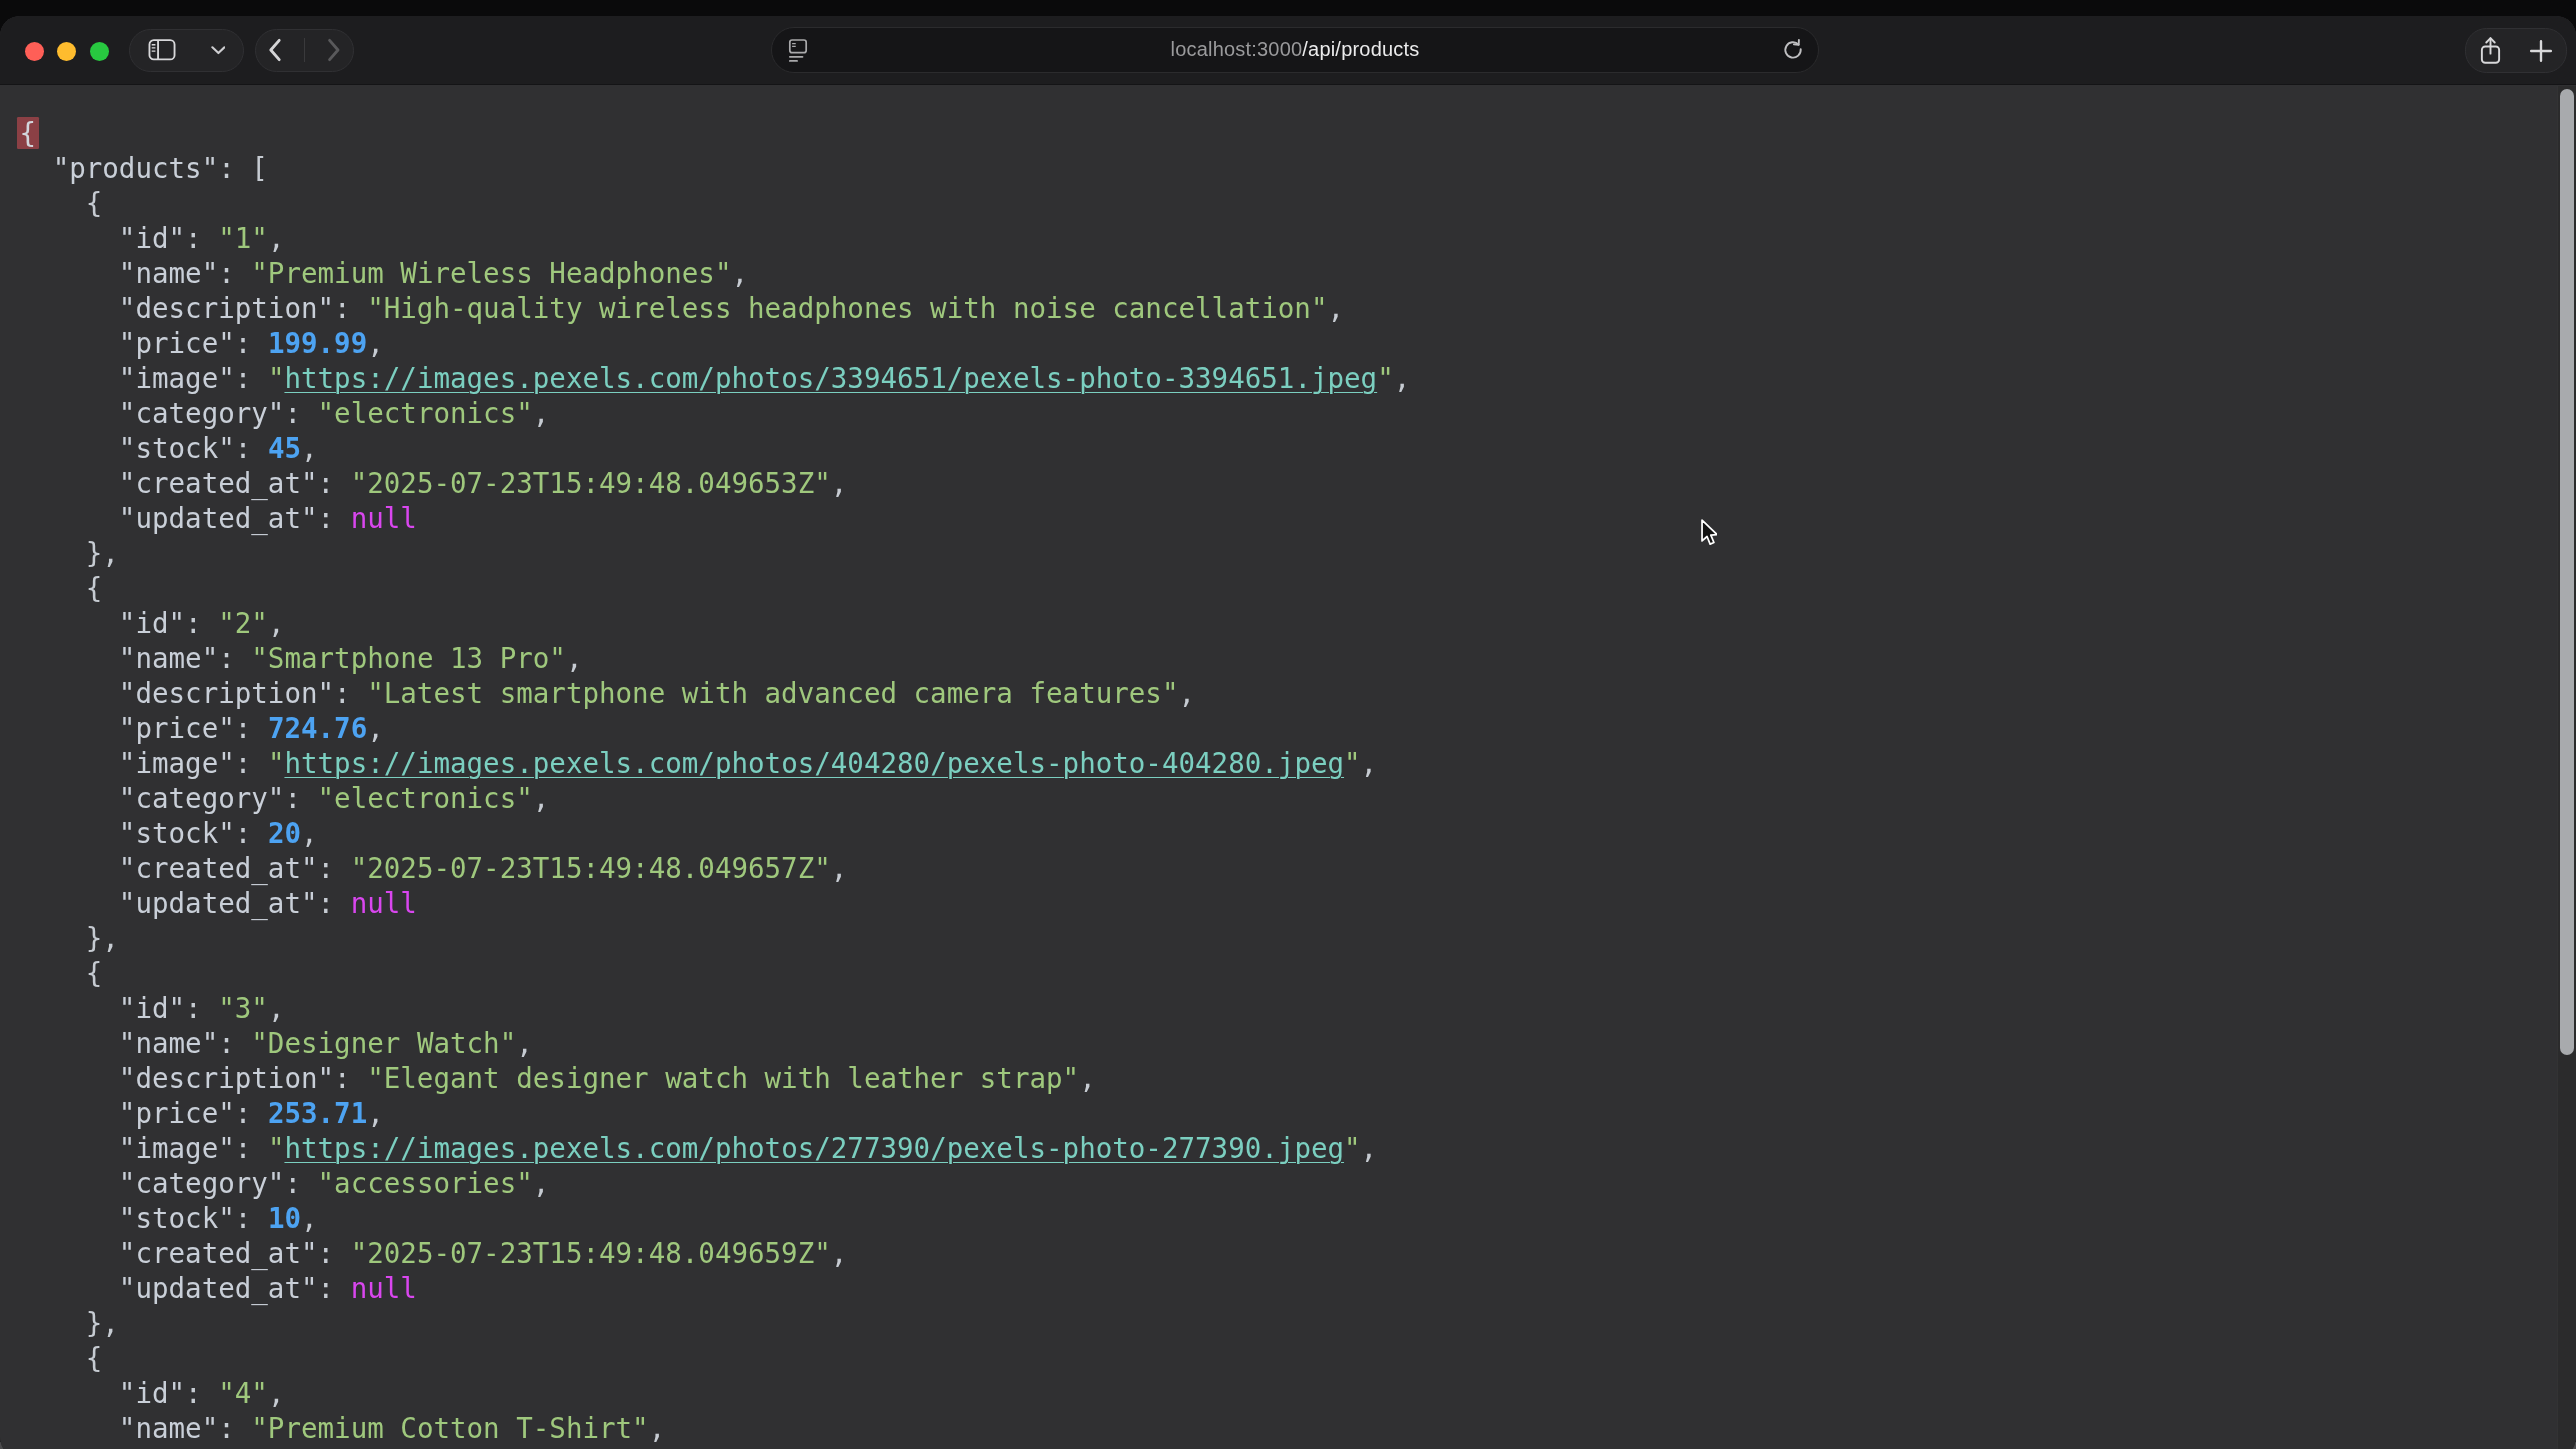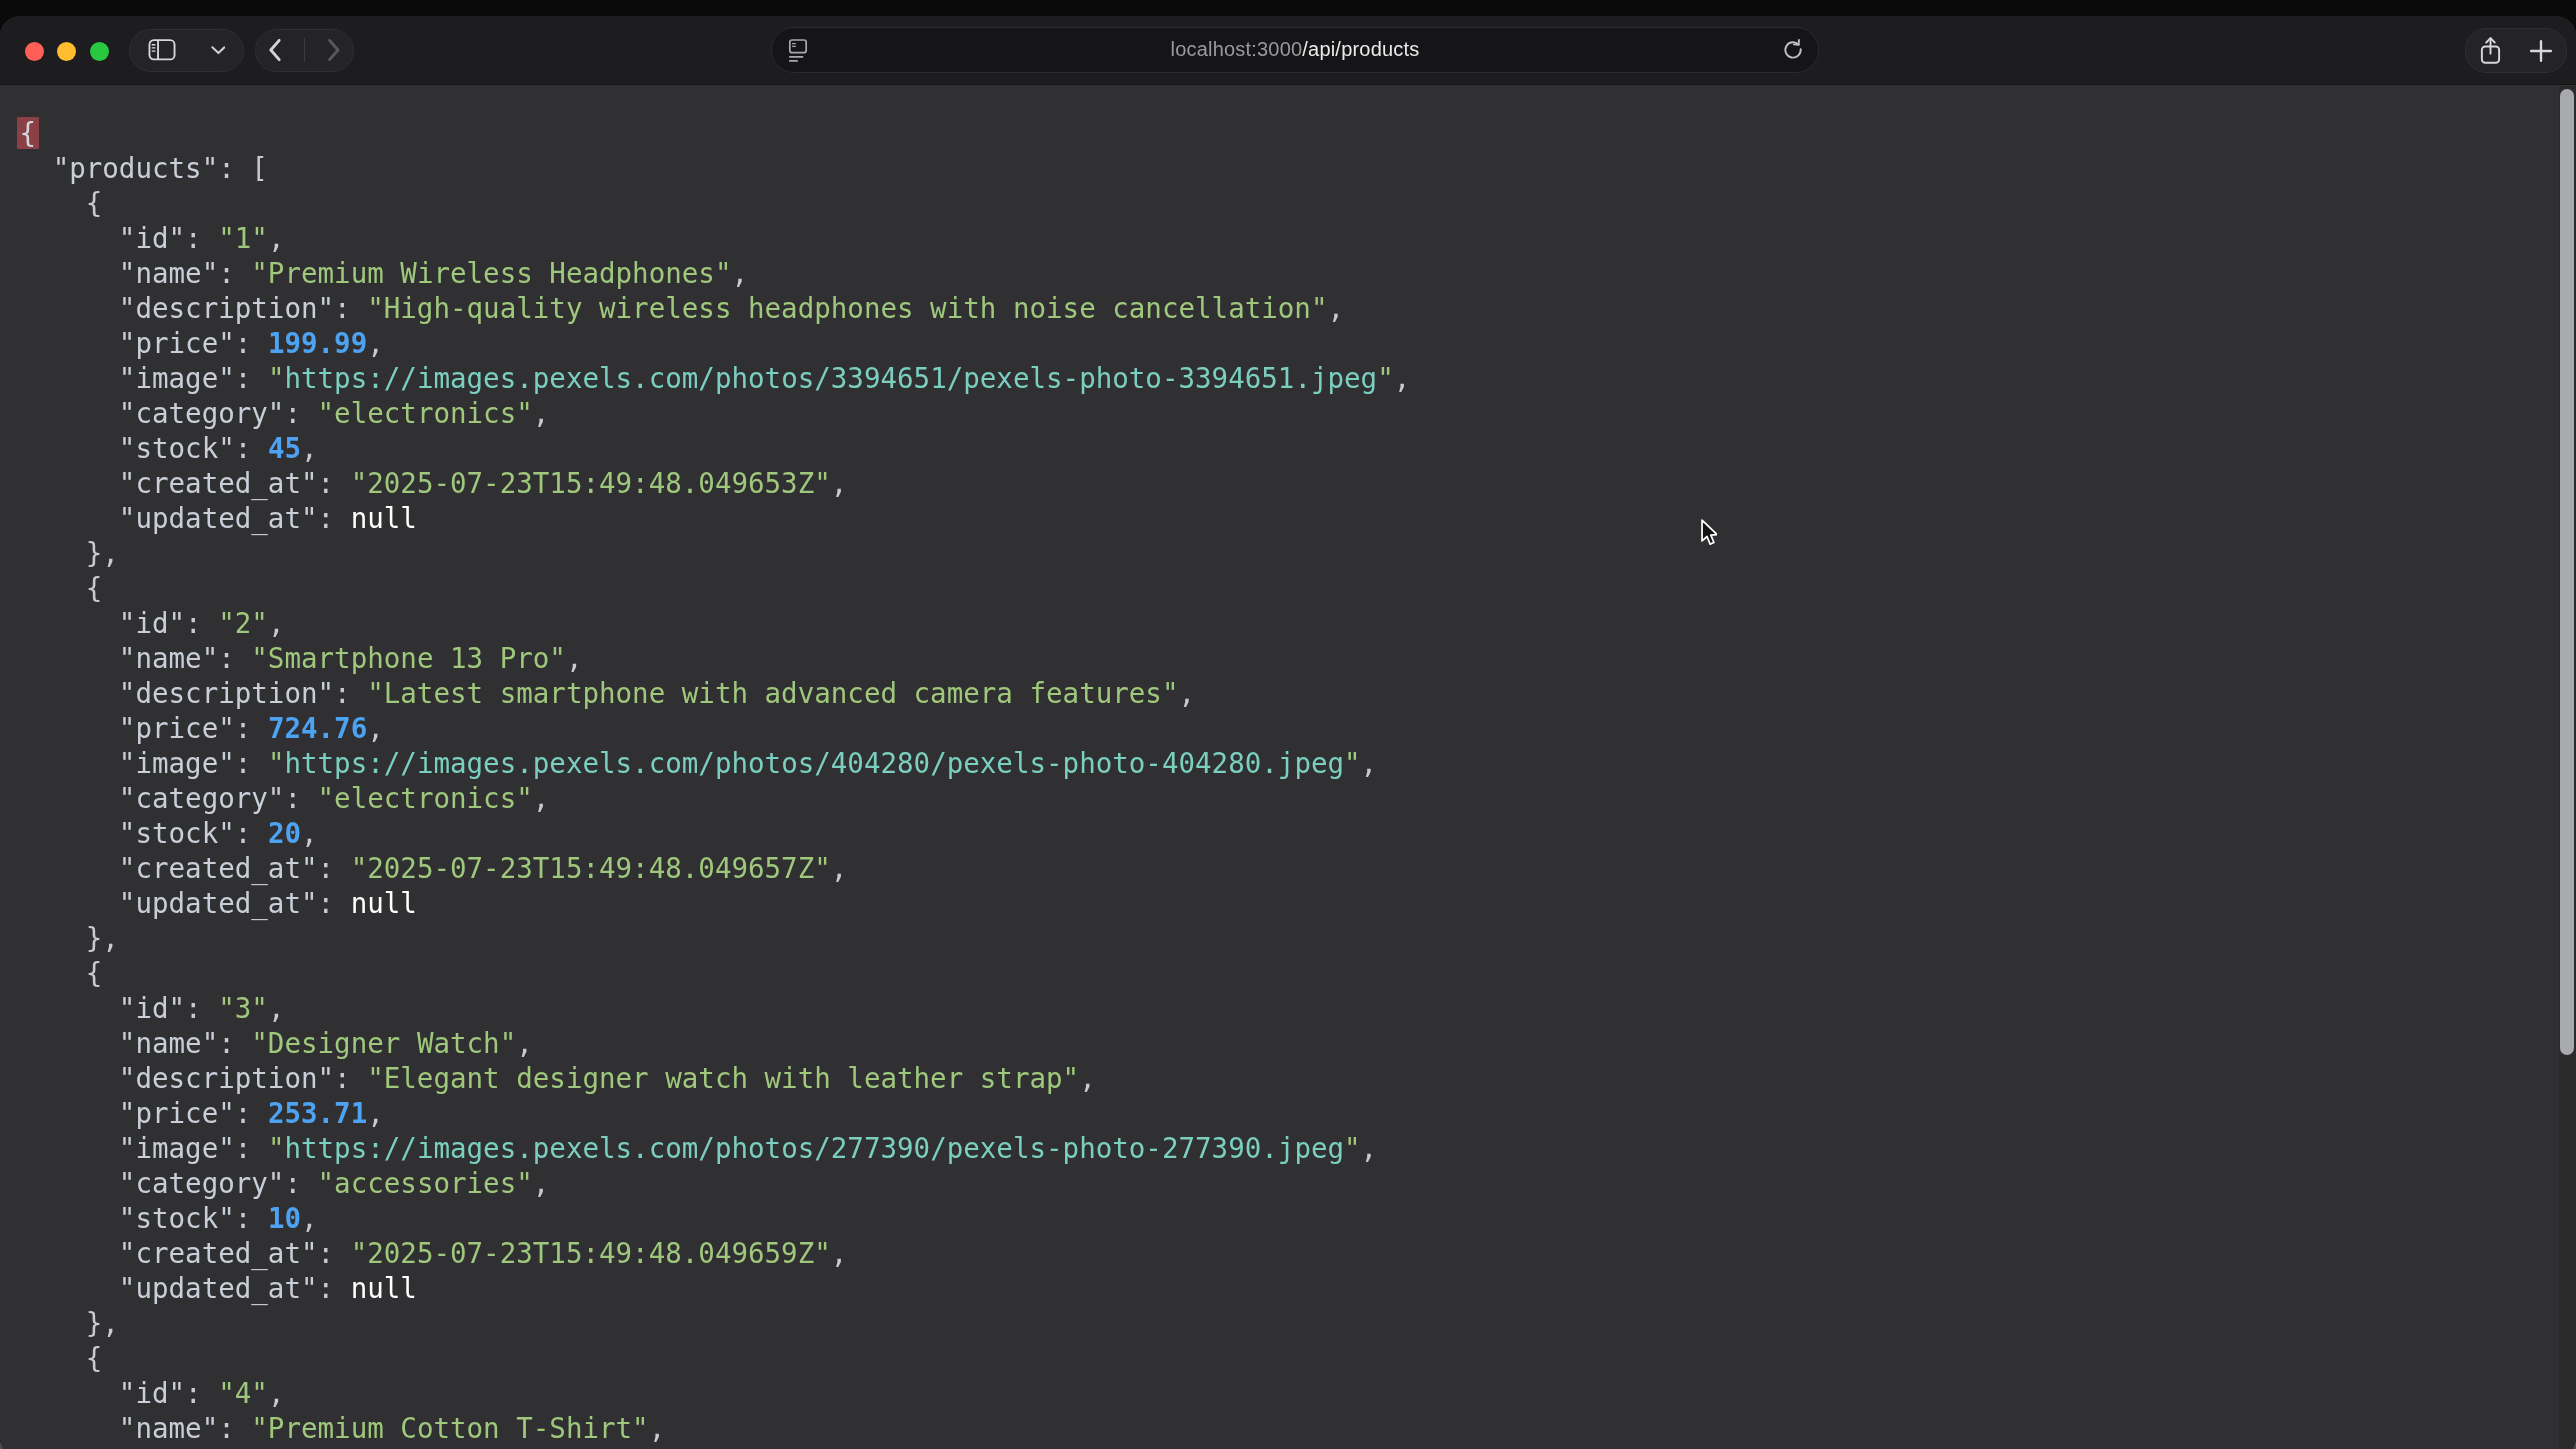--- a/index.html
+++ b/index.html
@@ -42,23 +42,23 @@
   .content { position:absolute; left:0; top:70px; right:0; bottom:0; background:#303032; overflow:hidden; }
   pre.json {
     margin:0; padding:29.5px 0 0 19.5px;
     font-family:"DejaVu Sans Mono", monospace;
     font-size:27.5px; line-height:35px;
     color:#c6cbd2; white-space:pre;
   }
   pre.json .k { color:#c9cfd8; }
   pre.json .s { color:#9fc87d; }
   pre.json .n { color:#4da3f2;font-weight:bold; }
-  pre.json .u { color:#ffffff; }
+  pre.json .u { color:#d946ef; }
   pre.json .p { color:#c6cbd2; }
-  pre.json a.l { color:#7bcfc0; text-decoration-thickness:1.3px; text-underline-offset:4px; }
+  pre.json a.l { color:#7bcfc0; text-decoration:underline; text-decoration-thickness:1.3px; text-underline-offset:4px; }
   pre.json .hl { background:#8b4045; color:#d2d6dc; padding:0 2.7px; border-radius:1.3px; margin-left:-2.7px; }
   .scroll-track {
     position:absolute; top:0; right:0; bottom:0; width:19px;
     background:rgba(0,0,0,0.10); border-left:0.7px solid rgba(255,255,255,0.04);
   }
   .scroll-thumb {
     position:absolute; top:3.4px; left:2px; width:14px; height:966px;
     border-radius:7.4px; background:#a8aaad;
   }
   .cursor { position:absolute; left:1700px; top:519px; z-index:9; }

